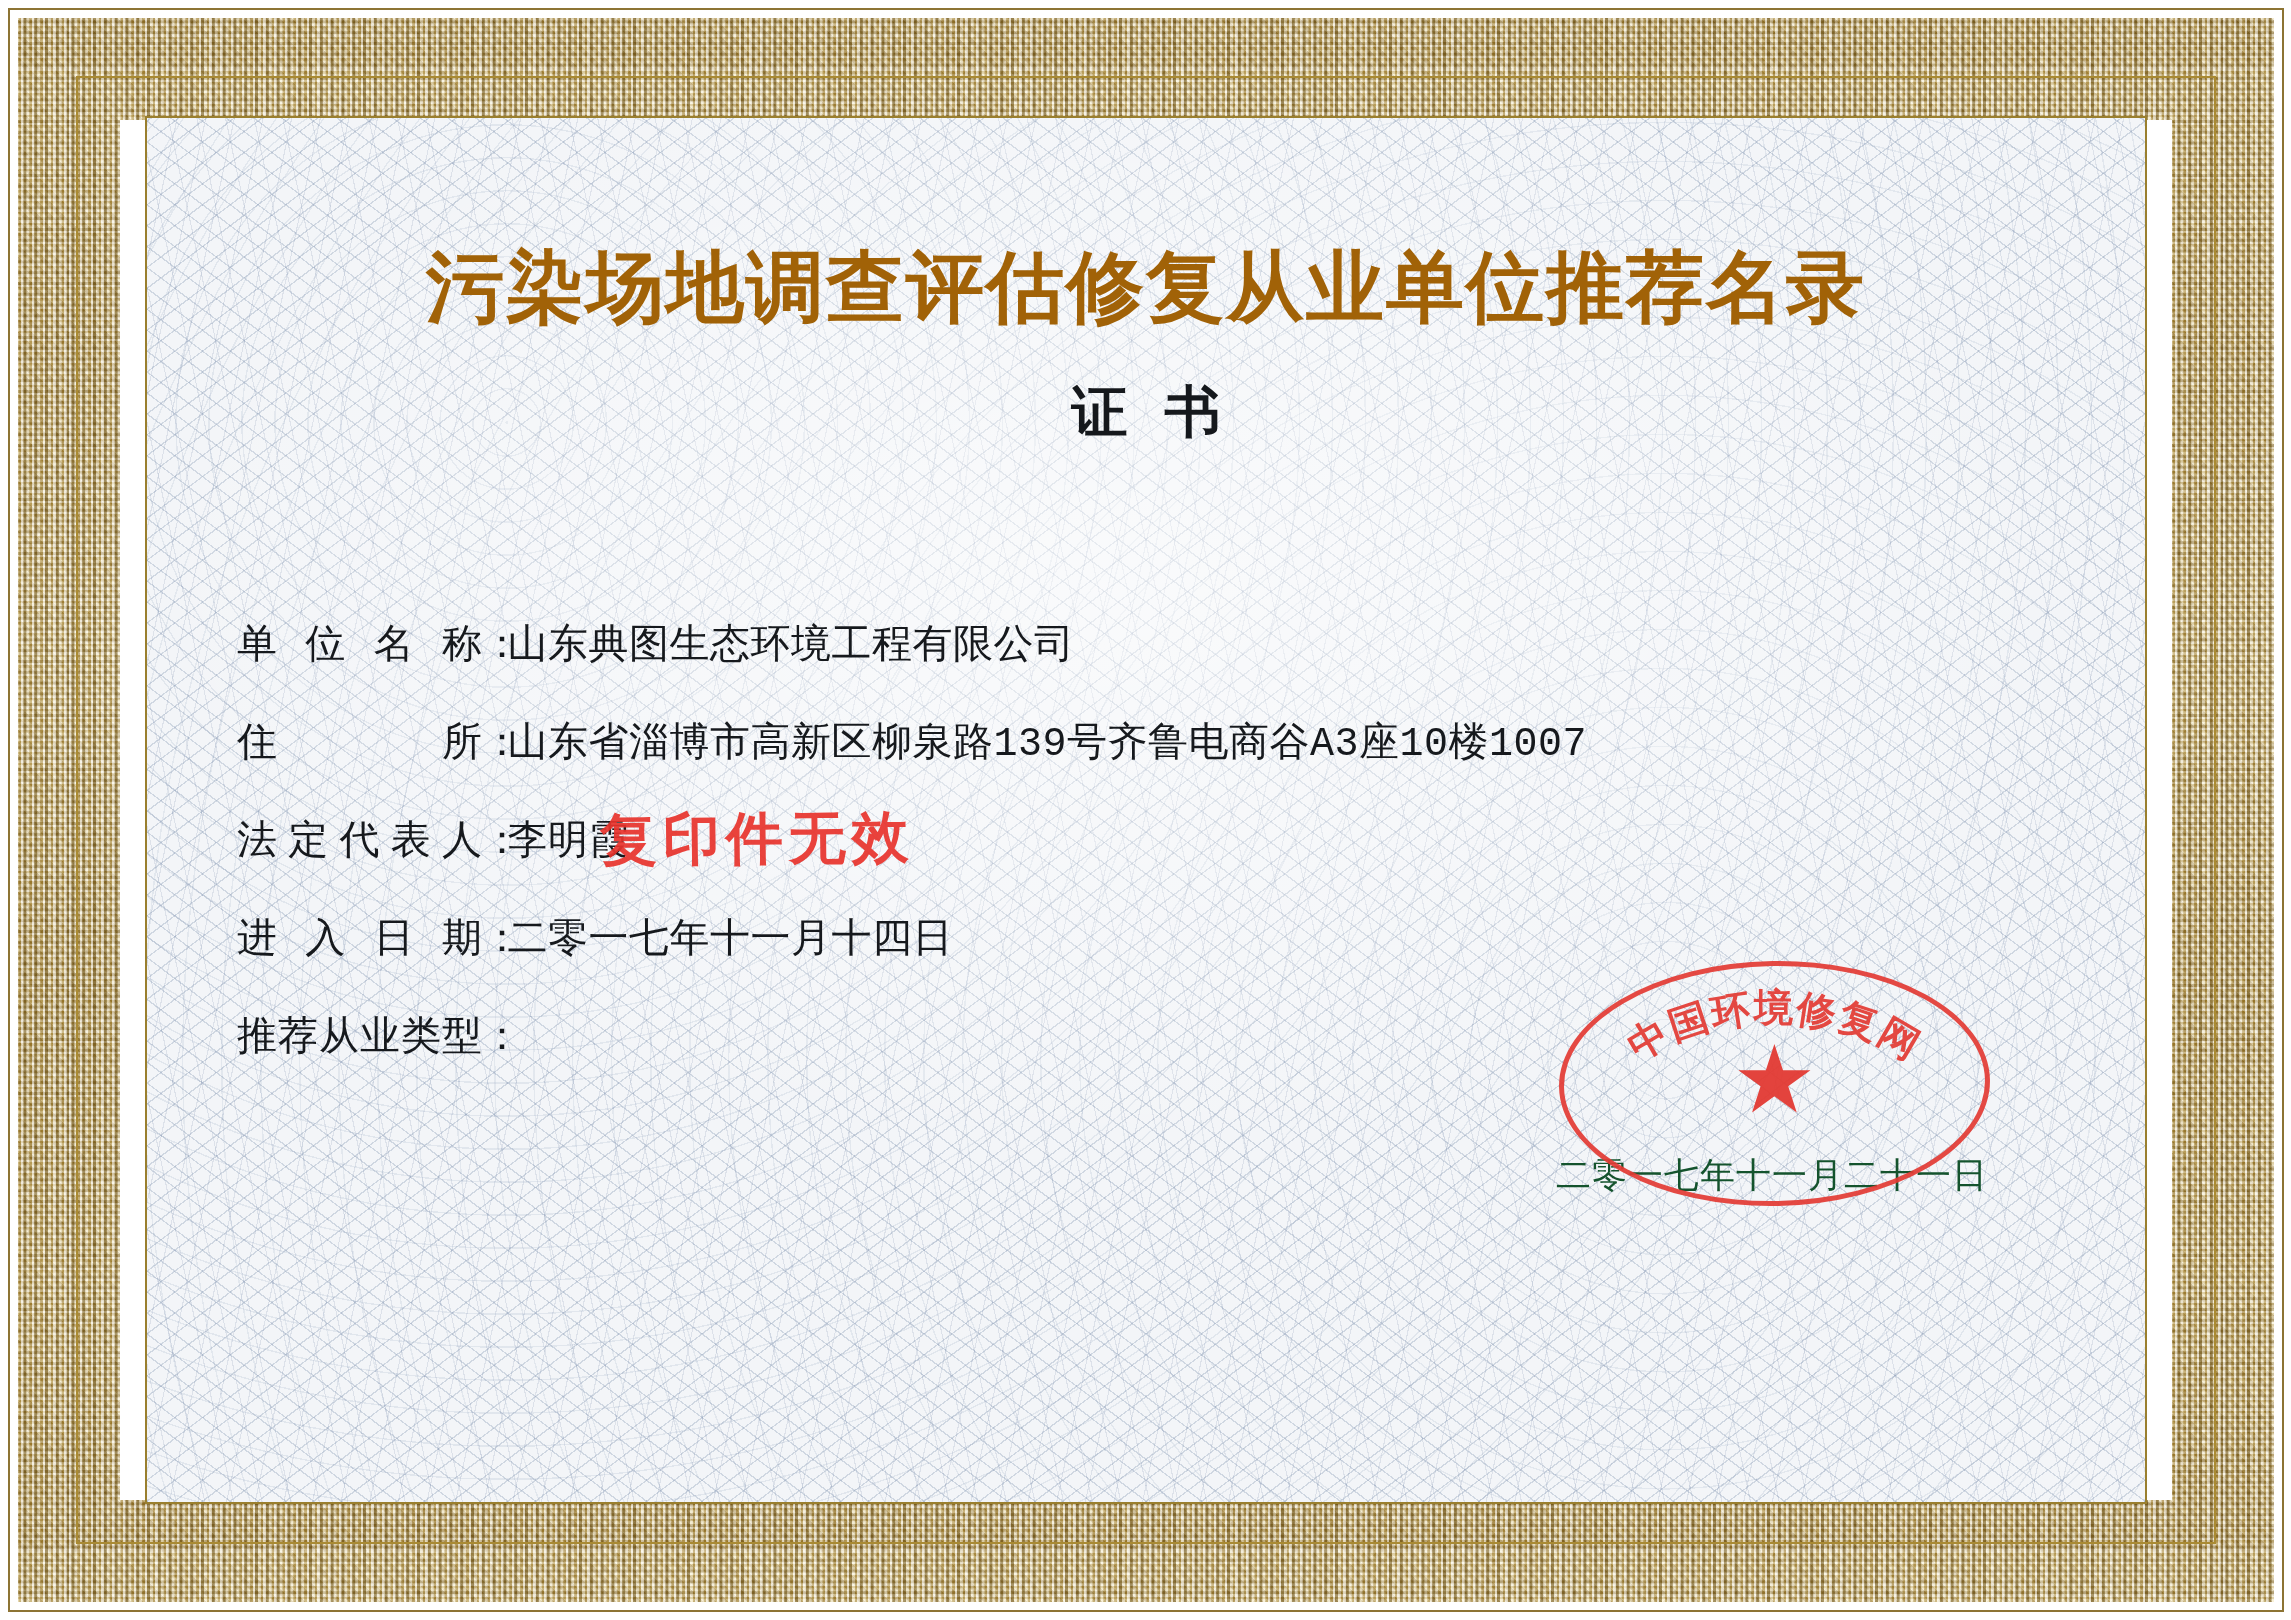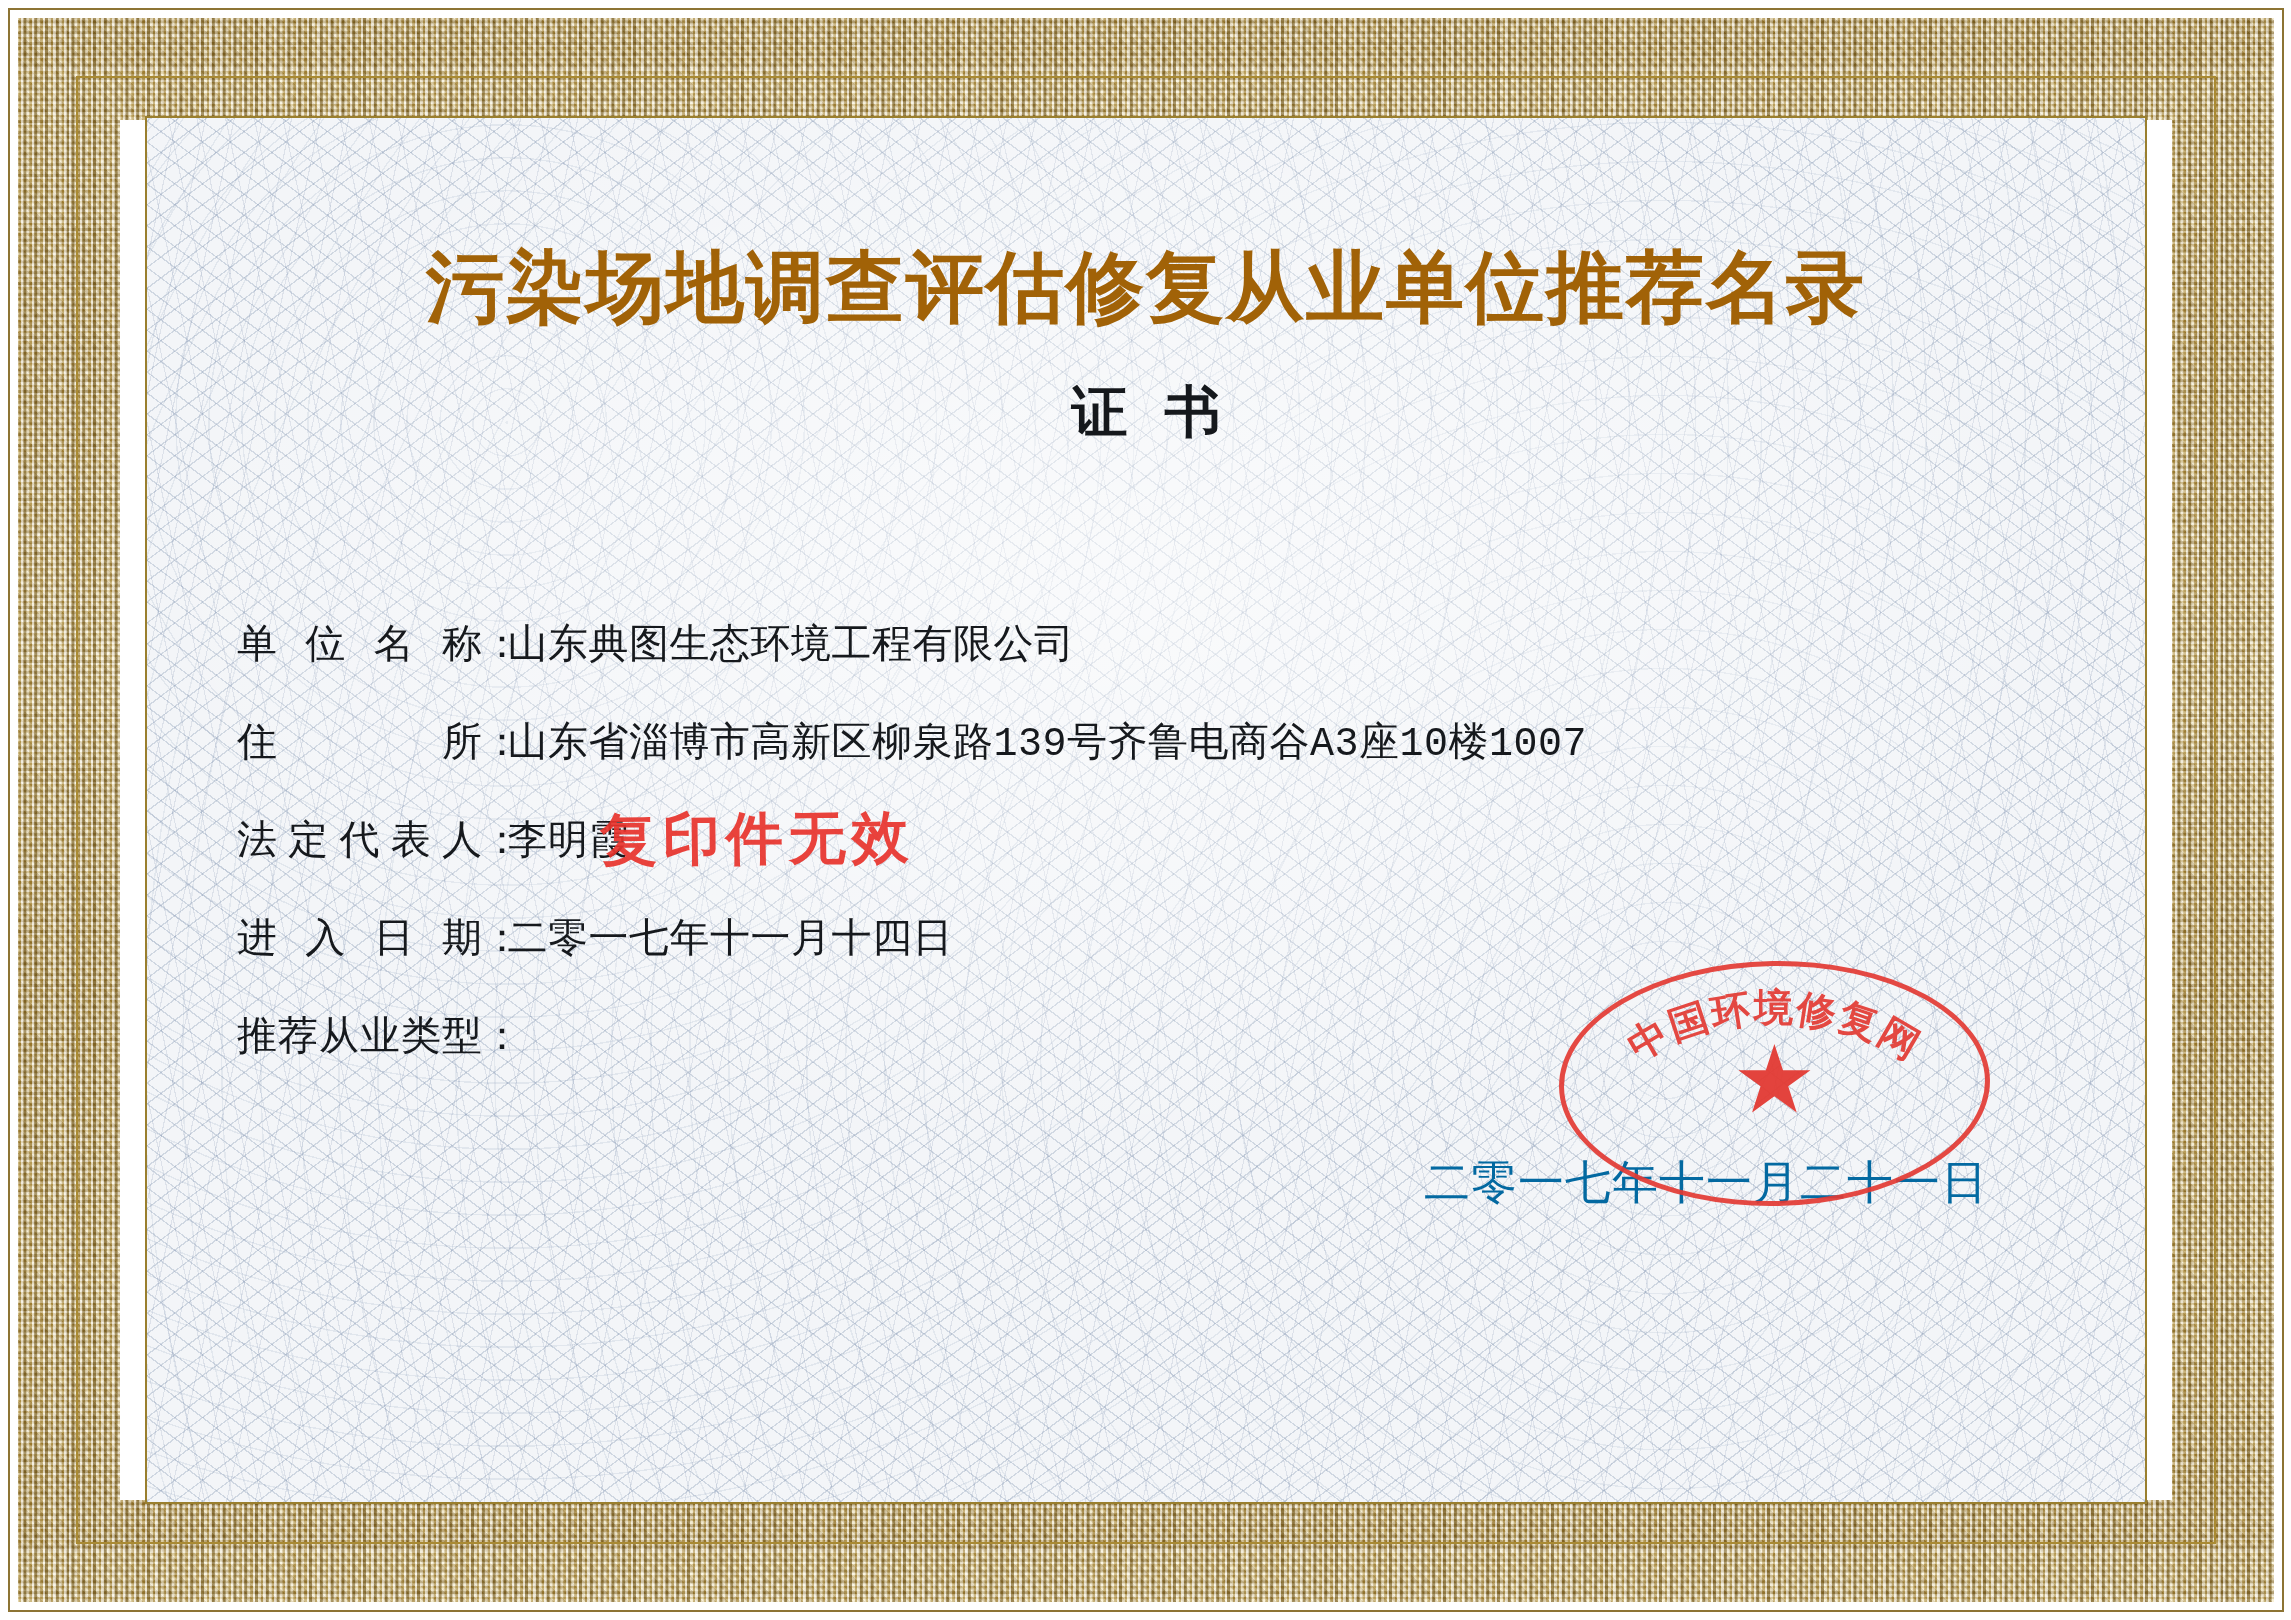--- a/index.html
+++ b/index.html
@@ -250,22 +250,22 @@
     letter-spacing: 2px;
     opacity: 0.92;
   }
 
   
   .issue-date {
     position: absolute;
     right: 157px;
     top: 1034px;
     font-family: Liberation Serif, serif;
-    font-size: 46px;
-    color: #0369a1;
+    font-size: 35px;
+    color: #14532d;
     letter-spacing: 1px;
     white-space: nowrap;
     z-index: 4;
   }
 </style>
 </head>
 <body>
 
 <div class="certificate">
 

